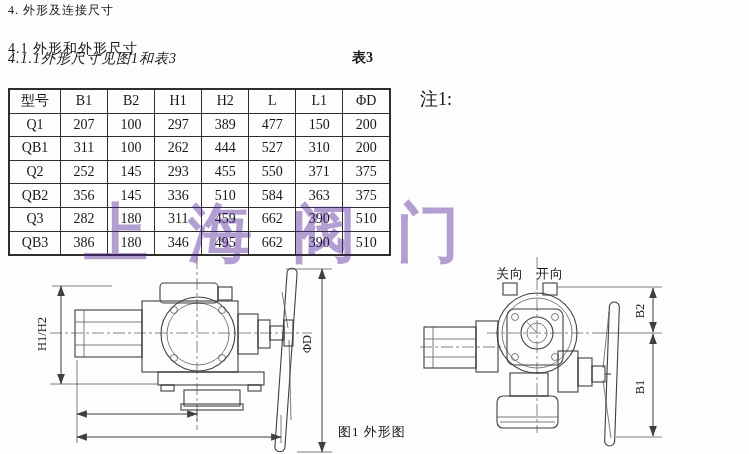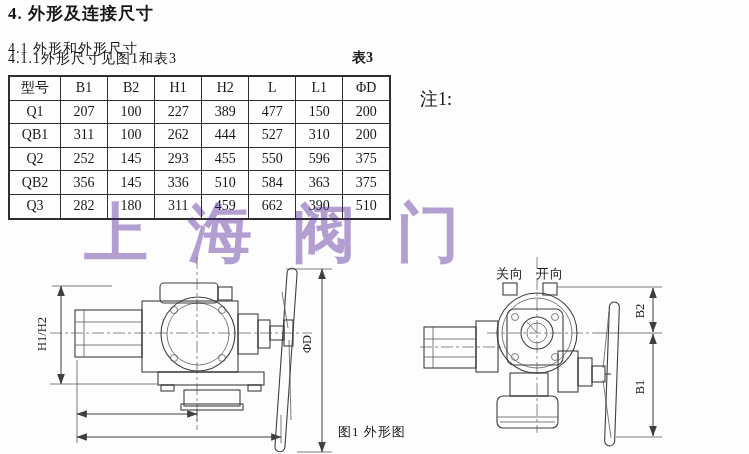--- a/index.html
+++ b/index.html
@@ -2,26 +2,26 @@
 <html><head>
 <meta charset="utf-8">
 <style>
   html,body{margin:0;padding:0;}
   body{
     width:749px;height:454px;position:relative;overflow:hidden;
     background:#fdfdfd;color:#161616;
     font-family:"Liberation Serif","DejaVu Serif",serif;
   }
   .abs{position:absolute;}
-  .heading{left:8px;top:2px;font-size:17px;font-weight:bold;letter-spacing:1px;}
+  .heading{left:8px;top:2px;font-size:12px;font-weight:normal;letter-spacing:1px;}
   .sub1{left:8px;top:40px;font-size:14px;letter-spacing:1px;}
-  .sub2{left:8px;top:50px;font-size:14px;letter-spacing:1px;}
+  .sub2{left:8px;top:50px;font-size:14px;letter-spacing:1px;font-style:italic;}
   .table-label{left:352px;top:49px;font-size:14px;font-weight:bold;text-align:center;}
   table.dims{
-    position:absolute;left:8px;top:75px;width:383px;
+    position:absolute;left:8px;top:88px;width:383px;
     border-collapse:collapse;table-layout:fixed;
     border:2px solid #2e2e2e;
   }
   table.dims th,table.dims td{
     border:1px solid #2e2e2e;text-align:center;vertical-align:middle;
     font-size:14px;font-weight:400;height:22.6px;padding:0;
     font-family:"Liberation Serif","DejaVu Serif",serif;
   }
   .notes{left:420px;top:88px;font-size:18px;line-height:23px;display:flex;}
   .notes .note-label{margin-right:12px;white-space:nowrap;}
@@ -58,21 +58,21 @@
         <th>L</th>
         <th>L1</th>
         <th>ΦD</th>
       </tr>
   </thead>
   <tbody>
       <tr>
         <th>Q1</th>
         <td>207</td>
         <td>100</td>
-        <td>227</td>
+        <td>297</td>
         <td>389</td>
         <td>477</td>
         <td>150</td>
         <td>200</td>
       </tr>
       <tr>
         <th>QB1</th>
         <td>311</td>
         <td>100</td>
         <td>262</td>
@@ -81,39 +81,49 @@
         <td>310</td>
         <td>200</td>
       </tr>
       <tr>
         <th>Q2</th>
         <td>252</td>
         <td>145</td>
         <td>293</td>
         <td>455</td>
         <td>550</td>
-        <td>596</td>
+        <td>371</td>
         <td>375</td>
       </tr>
       <tr>
         <th>QB2</th>
         <td>356</td>
         <td>145</td>
         <td>336</td>
         <td>510</td>
         <td>584</td>
         <td>363</td>
         <td>375</td>
       </tr>
       <tr>
         <th>Q3</th>
         <td>282</td>
         <td>180</td>
         <td>311</td>
         <td>459</td>
+        <td>662</td>
+        <td>390</td>
+        <td>510</td>
+      </tr>
+      <tr>
+        <th>QB3</th>
+        <td>386</td>
+        <td>180</td>
+        <td>346</td>
+        <td>495</td>
         <td>662</td>
         <td>390</td>
         <td>510</td>
       </tr>
     </tbody>
 </table>
 
 <div class="abs notes">
   <div class="note-label">注1:</div>
 </div>

